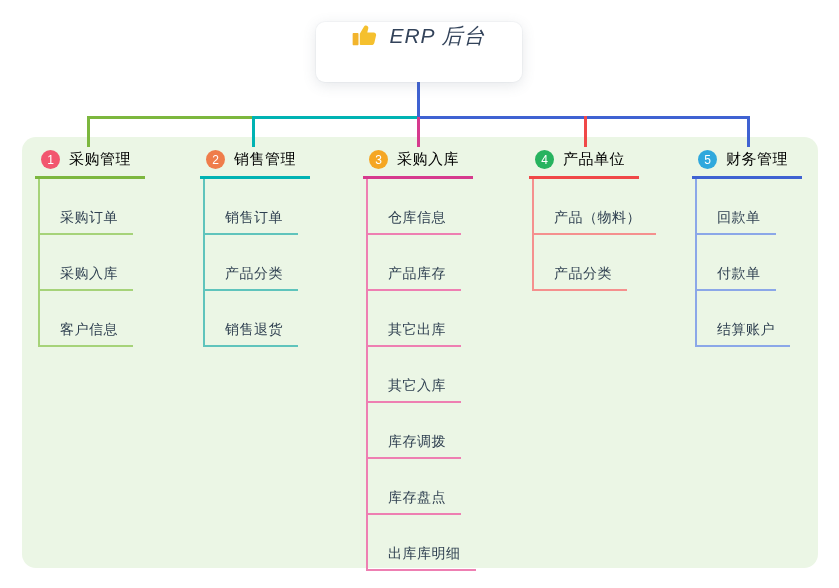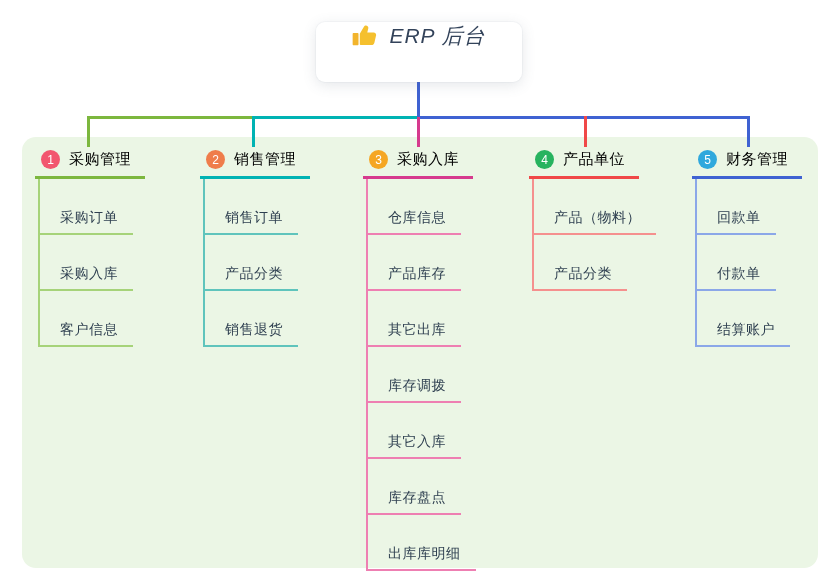--- a/index.html
+++ b/index.html
@@ -90,22 +90,22 @@
 
   <div class="branch" style="--line: #d63a8e; --child: #ee7fb2; --badge: #f5a623;">
     <div class="branch-header">
       <span class="badge">3</span>
       <span class="branch-label">采购入库</span>
     </div>
     <div class="children">
           <div class="child">仓库信息</div>
           <div class="child">产品库存</div>
           <div class="child">其它出库</div>
+          <div class="child">其它入库</div>
           <div class="child">库存调拨</div>
-          <div class="child">其它入库</div>
           <div class="child">库存盘点</div>
           <div class="child">出库库明细</div>
         </div>
   </div>
 
   <div class="branch" style="--line: #f04848; --child: #f5908e; --badge: #27b35f;">
     <div class="branch-header">
       <span class="badge">4</span>
       <span class="branch-label">产品单位</span>
     </div>

